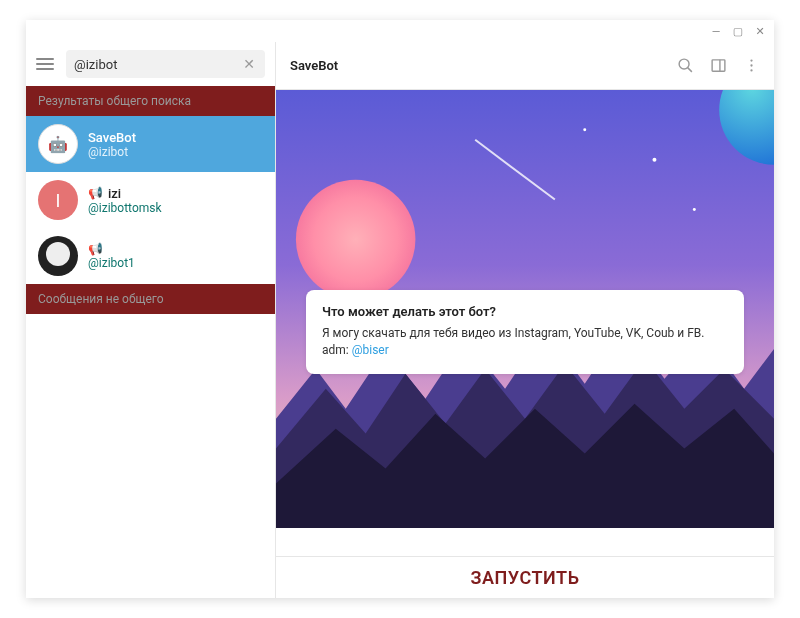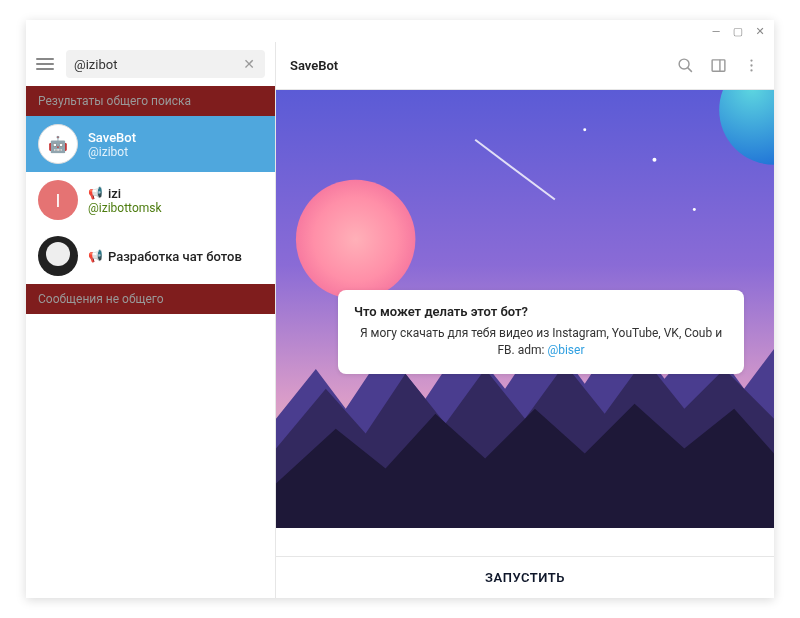--- a/index.html
+++ b/index.html
@@ -21,37 +21,37 @@
 .avatar { width: 40px; height: 40px; border-radius: 50%; display: flex; align-items: center; justify-content: center; flex-shrink: 0; }
 .avatar.bot { background: #fff; border: 1px solid #ddd; }
 .avatar.pink { background: #e57373; color: #fff; font-size: 18px; }
 .avatar.dark { background: #222; position: relative; overflow: hidden; }
 .avatar.dark::after { content: ""; position: absolute; width: 24px; height: 24px; border-radius: 50%; background: #eee; top: 6px; left: 8px; }
 .result-text { display: flex; flex-direction: column; overflow: hidden; }
 .result-title { font-size: 13px; font-weight: 500; display: flex; align-items: center; gap: 5px; white-space: nowrap; overflow: hidden; text-overflow: ellipsis; }
 .result-item:not(.selected) .result-title { color: #222; }
 .result-handle { font-size: 12px; }
 .result-item.selected .result-handle { color: #e3f2fb; }
-.result-item:not(.selected) .result-handle { color: #4d7c0f; }
+.result-item:not(.selected) .result-handle { color: #0f766e; }
 .megaphone { font-size: 12px; }
 .chat { flex: 1; display: flex; flex-direction: column; }
 .chat-header { height: 48px; display: flex; align-items: center; padding: 0 14px; border-bottom: 1px solid #e6e6e6; }
 .chat-title-block { flex: 1; display: flex; flex-direction: column; }
 .chat-title { font-size: 13px; font-weight: 600; color: #222; }
 .chat-subtitle { font-size: 11px; color: #999; }
 .chat-actions { display: flex; gap: 16px; align-items: center; color: #999; }
 .chat-actions .ico { cursor: pointer; display: flex; }
 .chat-body { flex: 1; position: relative; overflow: hidden; }
 .chat-bg { position: absolute; inset: 0; }
-.card { position: absolute; left: 30px; top: 200px; right: 30px; background: #fff; border-radius: 8px; padding: 14px 16px; box-shadow: 0 1px 4px rgba(0,0,0,0.1); margin-left: 32px; }
+.card { position: absolute; left: 30px; top: 200px; right: 30px; background: #fff; border-radius: 8px; padding: 14px 16px; box-shadow: 0 1px 4px rgba(0,0,0,0.1); }
 .card-title { font-size: 13px; font-weight: 600; color: #222; margin-bottom: 6px; }
-.card-body { font-size: 12px; color: #333; line-height: 1.45; text-align: center; }
+.card-body { font-size: 12px; color: #333; line-height: 1.45; }
 .card-body .link { color: #2f9fe0; }
 .chat-footer { height: 42px; border-top: 1px solid #e6e6e6; display: flex; align-items: center; justify-content: center; }
-.start-btn { color: #0f172a; font-size: 13px; font-weight: 600; letter-spacing: 0.5px; cursor: pointer; }
+.start-btn { color: #7f1d1d; font-size: 18px; font-weight: 600; letter-spacing: 0.5px; cursor: pointer; }
 </style>
 </head>
 <body>
 
 <div class="window">
   <div class="titlebar">
     <span>—</span>
     <span>▢</span>
     <span>✕</span>
   </div>
@@ -92,22 +92,22 @@
           </div>
           <div class="result-handle">@izibottomsk</div>
         </div>
       </div>
 
       <div class="result-item">
         <div class="avatar dark"></div>
         <div class="result-text">
           <div class="result-title">
             <span class="megaphone">📢</span>
-            <span>Разработка чат ботов</span>
           </div>
+          <div class="result-handle">@izibot1</div>
         </div>
       </div>
 
       <div class="section-label">Сообщения не общего</div>
     </div>
 
     <div class="chat">
       <div class="chat-header">
         <div class="chat-title-block">
           <div class="chat-title">SaveBot</div>

